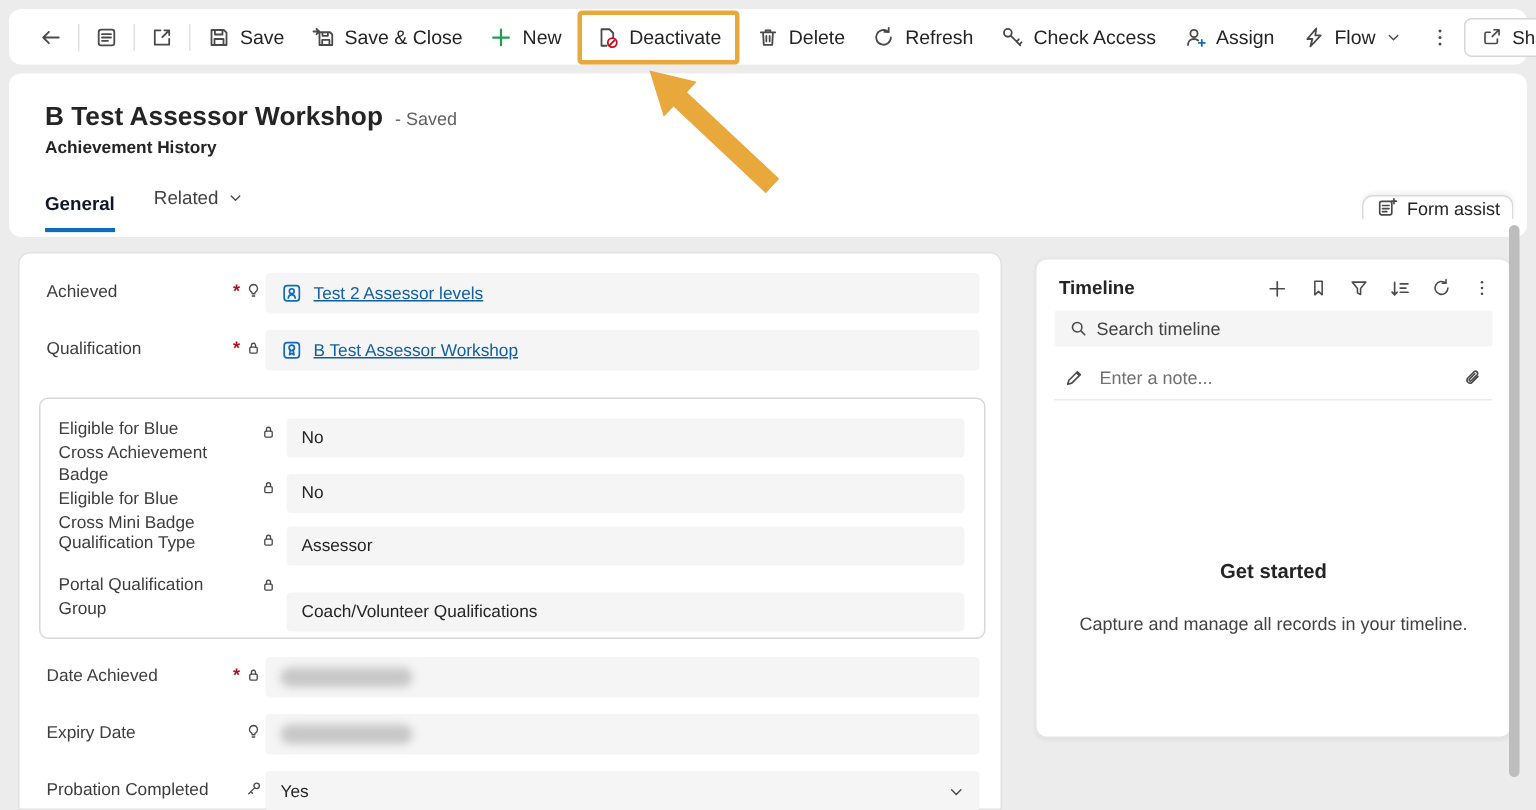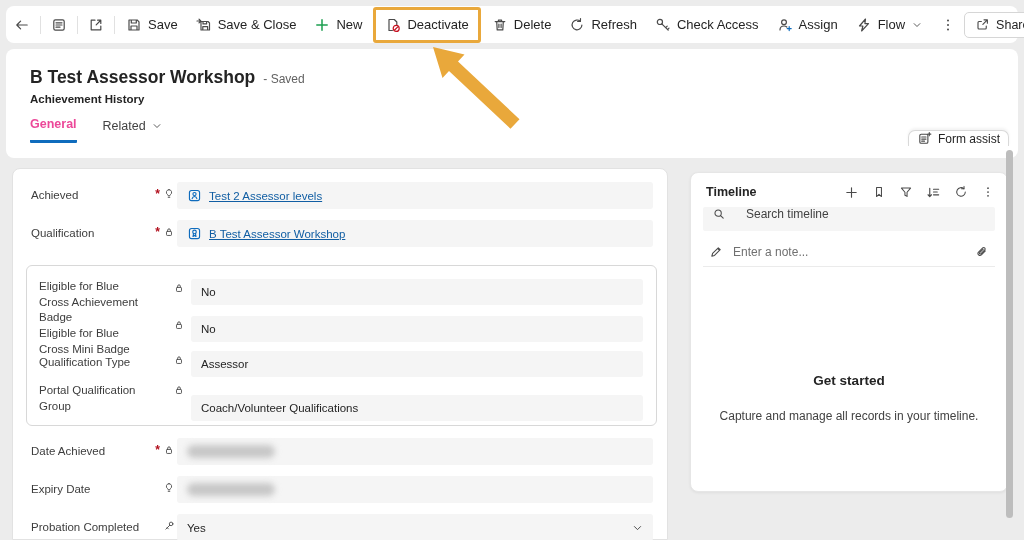--- a/index.html
+++ b/index.html
@@ -12,21 +12,21 @@
     -webkit-font-smoothing:antialiased;
   }
   svg { display:block; }
   .icn { display:inline-flex; align-items:center; justify-content:center; flex:none; }
   .icn svg { stroke:#4a4a4a; fill:none; stroke-width:1.2; stroke-linecap:round; stroke-linejoin:round; }
 
   
   .toolbar {
     position:absolute; left:6px; top:6px; width:1012px; height:37px;
     background:#fff; border-radius:8px;
-    display:flex; align-items:center; padding:0 0;
+    display:flex; align-items:center; padding:0 12px;
     font-size:13px; color:#242424;
   }
   .tb-item { display:flex; align-items:center; gap:6px; padding:0 9px; height:28px; border-radius:4px; cursor:pointer; white-space:nowrap; }
   .tb-icononly { padding:0 8px; }
   .tb-div { width:1px; height:18px; background:#e1e1e1; margin:0 2px; flex:none; }
   .tb-spacer { flex:1; }
   .deactivate-wrap {
     border:3px solid #e9a83b; border-radius:3px;
     display:flex; align-items:center; height:36px; margin:0 2px;
   }
@@ -43,21 +43,21 @@
   .header-card {
     position:absolute; left:6px; top:49px; width:1012px; height:109px;
     background:#fff; border-radius:8px;
   }
   .title-row { position:absolute; left:24px; top:18px; display:flex; align-items:baseline; gap:8px; }
   .page-title { font-size:17.5px; font-weight:bold; color:#242424; }
   .save-status { font-size:12px; color:#616161; }
   .subtitle { position:absolute; left:24px; top:44px; font-size:11.5px; font-weight:bold; color:#242424; }
   .tabs { position:absolute; left:24px; top:68px; display:flex; gap:26px; font-size:12.5px; }
   .tab { display:flex; align-items:center; gap:5px; padding-bottom:9px; cursor:pointer; color:#424242; }
-  .tab.active { font-weight:bold; color:#ec4899; border-bottom:3px solid #0f6cbd; border-radius:1px; }
+  .tab.active { font-weight:bold; color:#0f172a; border-bottom:3px solid #0f6cbd; border-radius:1px;margin-top:12px; }
   .form-assist {
     position:absolute; left:902px; top:81px; width:101px; height:16px;
     background:#fff; border:1px solid #d9d9d9; border-bottom:none;
     border-radius:7px 7px 0 0;
     display:flex; align-items:center; justify-content:center; gap:6px;
     font-size:12px; color:#242424; cursor:pointer;
     box-shadow:0 -2px 3px rgba(0,0,0,.05);
   }
 
   
@@ -96,21 +96,21 @@
     background:#fff; border:1px solid #e6e6e6; border-radius:8px;
     box-shadow:0 1px 3px rgba(0,0,0,.06);
   }
   .tl-header { position:absolute; left:15px; right:12px; top:9px; height:20px; display:flex; align-items:center; }
   .tl-title { font-size:12.5px; font-weight:bold; }
   .tl-icons { margin-left:auto; display:flex; align-items:center; gap:13px; }
   .tl-icons .icn { cursor:pointer; }
   .tl-search {
     position:absolute; left:12px; right:12px; top:34px; height:24px;
     background:#f5f5f5; border-radius:2px;
-    display:flex; align-items:flex-start; gap:20px; padding:0 9px;
+    display:flex; align-items:center; gap:5px; padding:0 9px;
     font-size:12px; color:#424242; cursor:text;
   }
   .tl-note {
     position:absolute; left:12px; right:12px; top:64px; height:30px;
     display:flex; align-items:center; gap:10px; padding:0 6px;
     border-bottom:1px solid #ebebeb; font-size:12px; color:#707070; cursor:text;
   }
   .tl-note .clip { margin-left:auto; }
   .tl-getstarted { position:absolute; left:0; right:0; top:200px; text-align:center; font-size:13.5px; font-weight:bold; color:#242424; }
   .tl-caption { position:absolute; left:0; right:0; top:236px; text-align:center; font-size:12px; color:#424242; }

